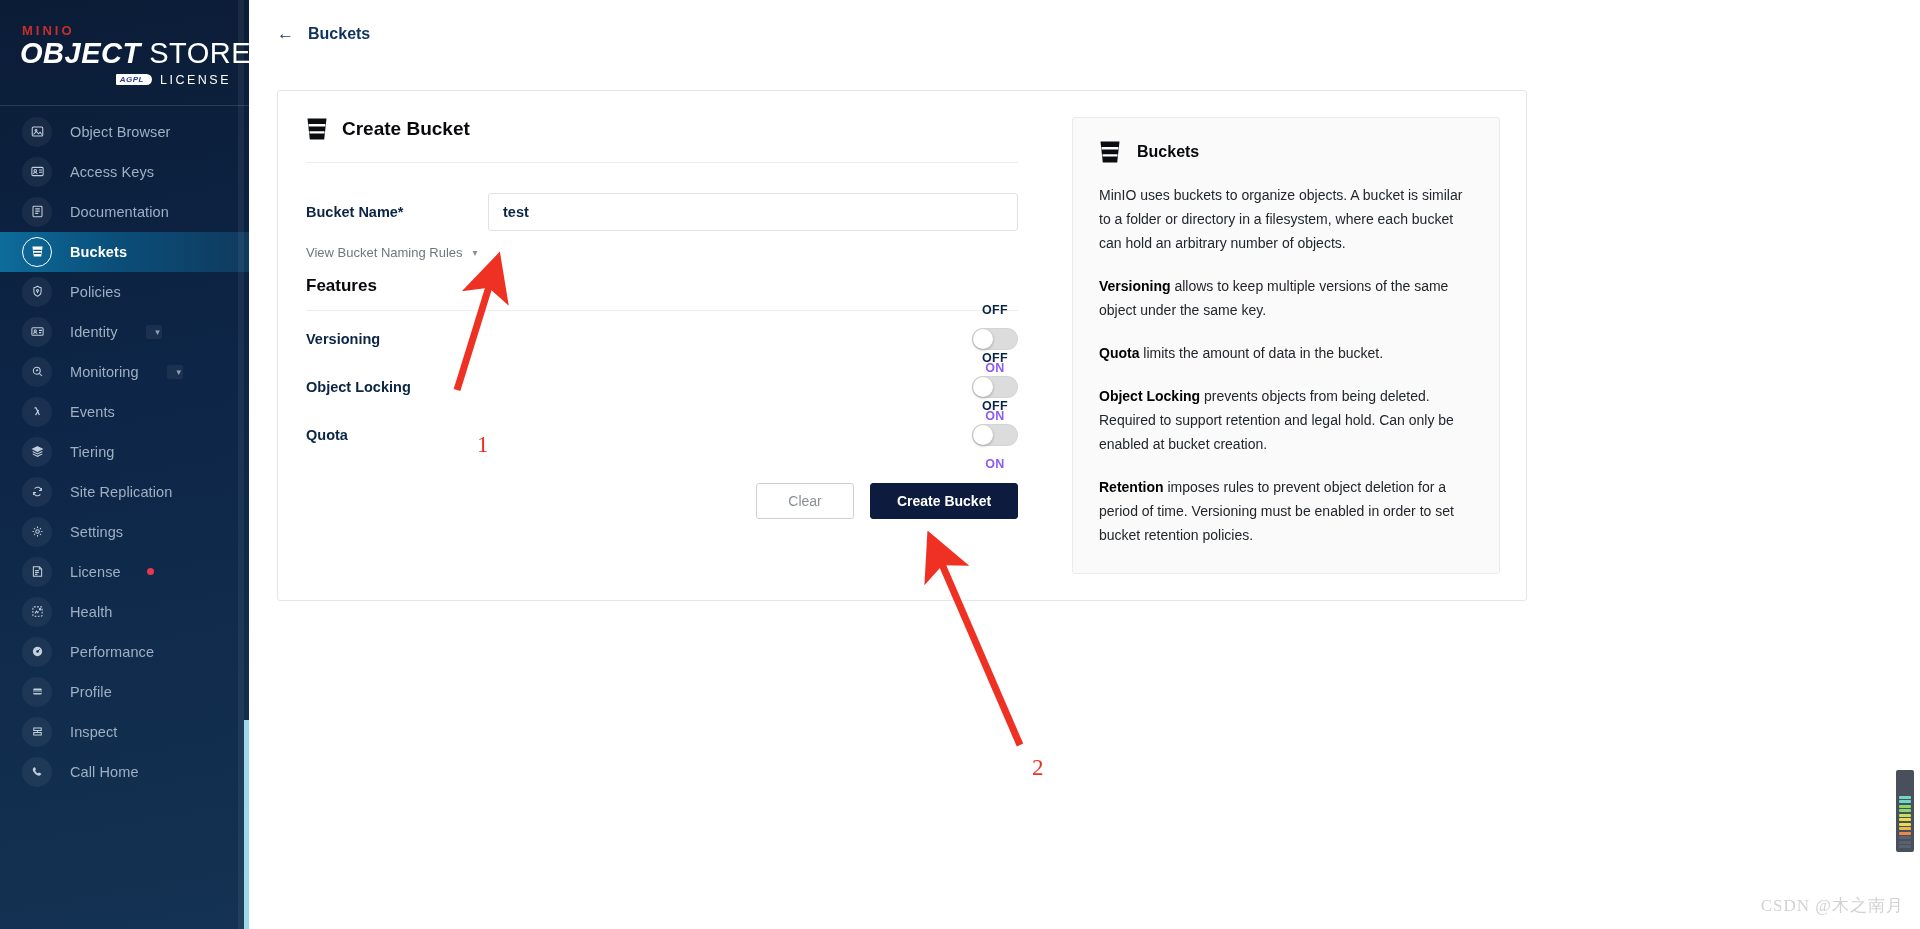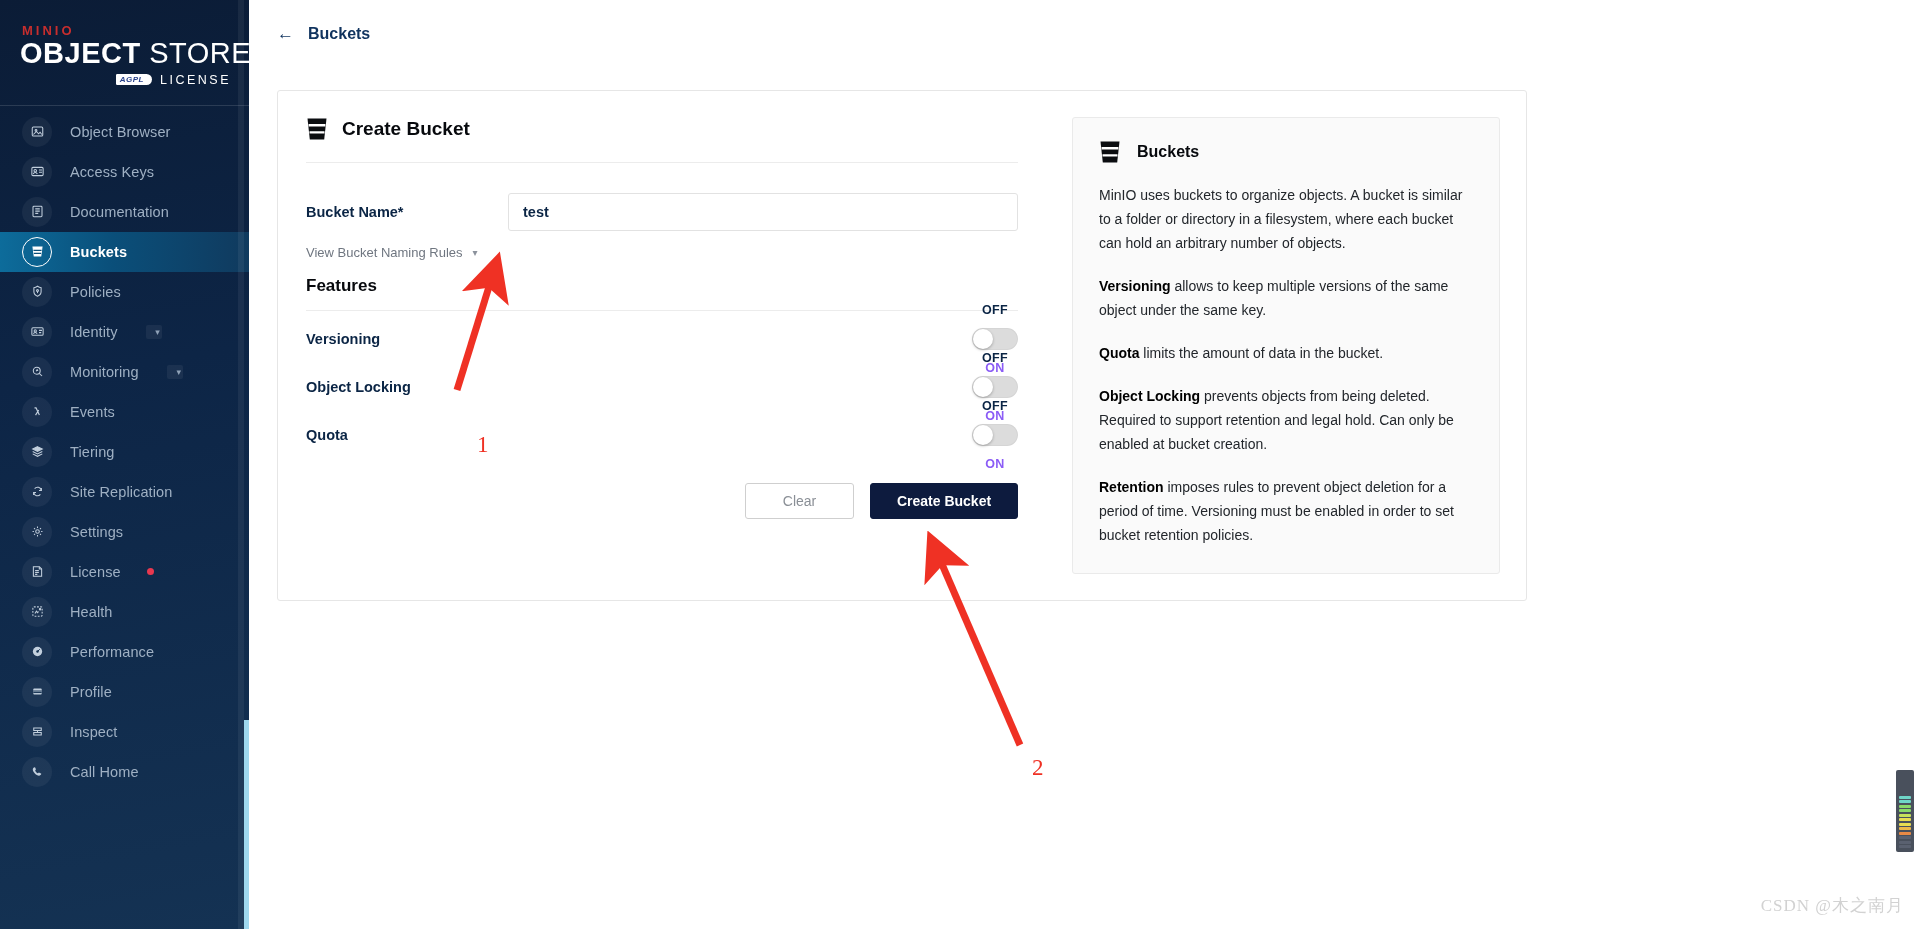--- a/index.html
+++ b/index.html
@@ -19,21 +19,21 @@
   .brand { padding: 24px 0 16px 0; text-align: center; }
   .brand-minio {
     color: #c72e2e; font-size: 13px; font-weight: 700;
     letter-spacing: 3px; line-height: 1.1; text-align: left;
     padding-left: 22px;
   }
   .brand-obj {
     font-size: 29px; line-height: 1.05; color: #fff; letter-spacing: .5px;
     text-align: left; padding-left: 20px; white-space: nowrap;
   }
-  .brand-obj b { font-weight: 700; }
+  .brand-obj b { font-weight: 700; font-style: italic; }
   .brand-obj span { font-weight: 300; }
   .brand-lic {
     display: flex; align-items: center; justify-content: flex-end;
     gap: 8px; padding-right: 18px; margin-top: 4px;
   }
   .agpl-badge {
     background: #fff; color: #27408b; font-size: 8px; font-weight: 700;
     padding: 1px 8px 1px 4px; border-radius: 2px/10px;
     letter-spacing: .5px; font-style: italic;
     border-radius: 3px 14px 14px 3px;
@@ -100,21 +100,21 @@
     border: 1px solid #e6e6e6; border-radius: 3px; background: #fff;
     padding: 0;
   }
   .form-card { flex: 1 1 auto; padding: 26px 28px 30px 28px; min-width: 0; }
   .card-head { display: flex; align-items: center; gap: 14px; }
   .bucket-glyph { width: 22px; height: 24px; flex: 0 0 22px; }
   .card-title { font-size: 19px; font-weight: 700; color: #07090d; }
   .hr { height: 1px; background: #ececec; margin: 21px 0 0 0; }
 
   .form-row {
-    display: flex; align-items: center; margin-top: 30px; gap: 20px;
+    display: flex; align-items: center; margin-top: 30px;
   }
   .form-label {
     width: 182px; flex: 0 0 182px; font-size: 14.5px;
     font-weight: 700; color: #0b2545;
   }
   .text-input {
     flex: 1; height: 38px; border: 1px solid #e2e2e2; border-radius: 3px;
     background: #fff; padding: 0 14px; font-size: 14.5px;
     font-weight: 700; color: #0b2545;
     font-family: "Liberation Sans", sans-serif; outline: none;
@@ -154,21 +154,21 @@
 
   .btn-row {
     display: flex; justify-content: flex-end; gap: 16px; margin-top: 28px;
   }
   .btn {
     height: 36px; border-radius: 3px; font-size: 14px;
     display: inline-flex; align-items: center; justify-content: center;
     cursor: pointer; font-family: "Liberation Sans", sans-serif;
   }
   .btn-clear {
-    width: 109px; background: #fff; border: 1px solid #cfcfcf; color: #8a8f96;
+    width: 98px; background: #fff; border: 1px solid #cfcfcf; color: #8a8f96;
   }
   .btn-create {
     width: 148px; background: #0d1b3e; border: 1px solid #0d1b3e;
     color: #fff; font-weight: 700;
   }
 
   .info-card {
     flex: 0 0 428px; width: 428px; align-self: flex-start;
     margin: 26px 26px 26px 0;
     background: #fafafa; border: 1px solid #eaeaea; border-radius: 3px;

